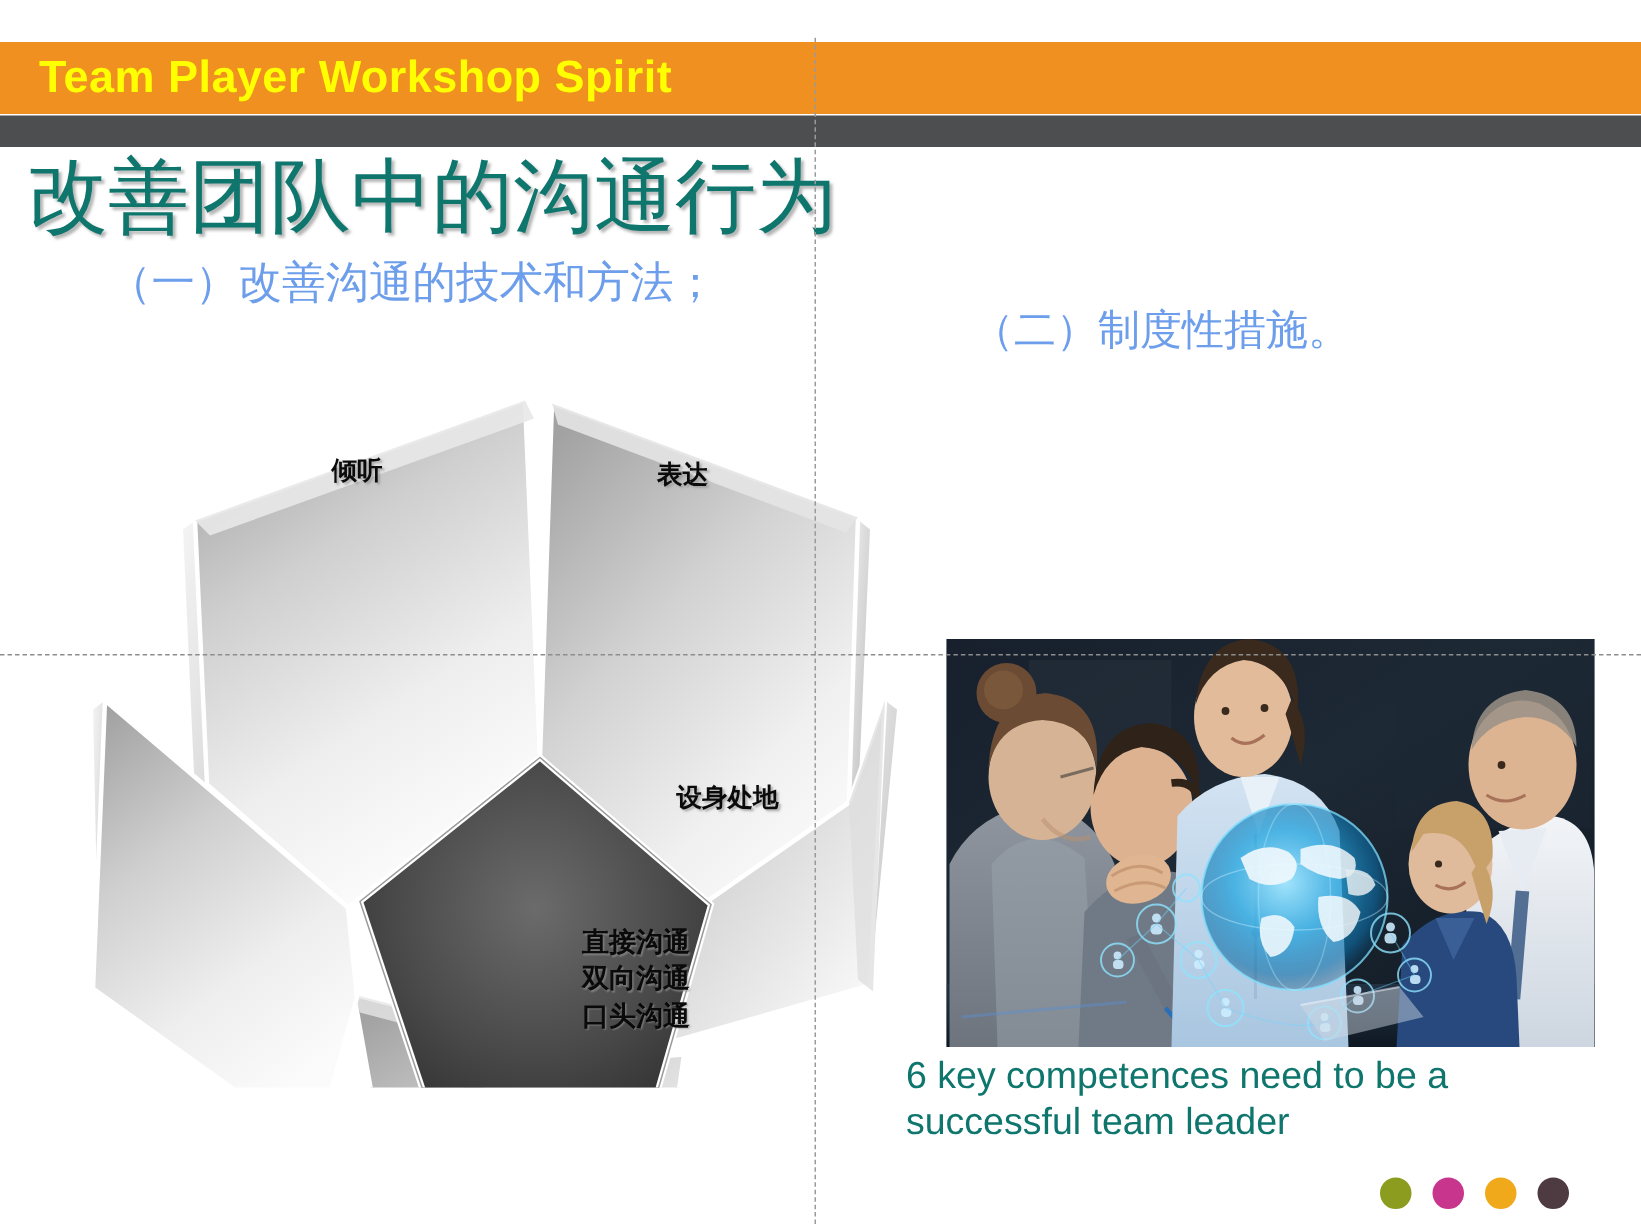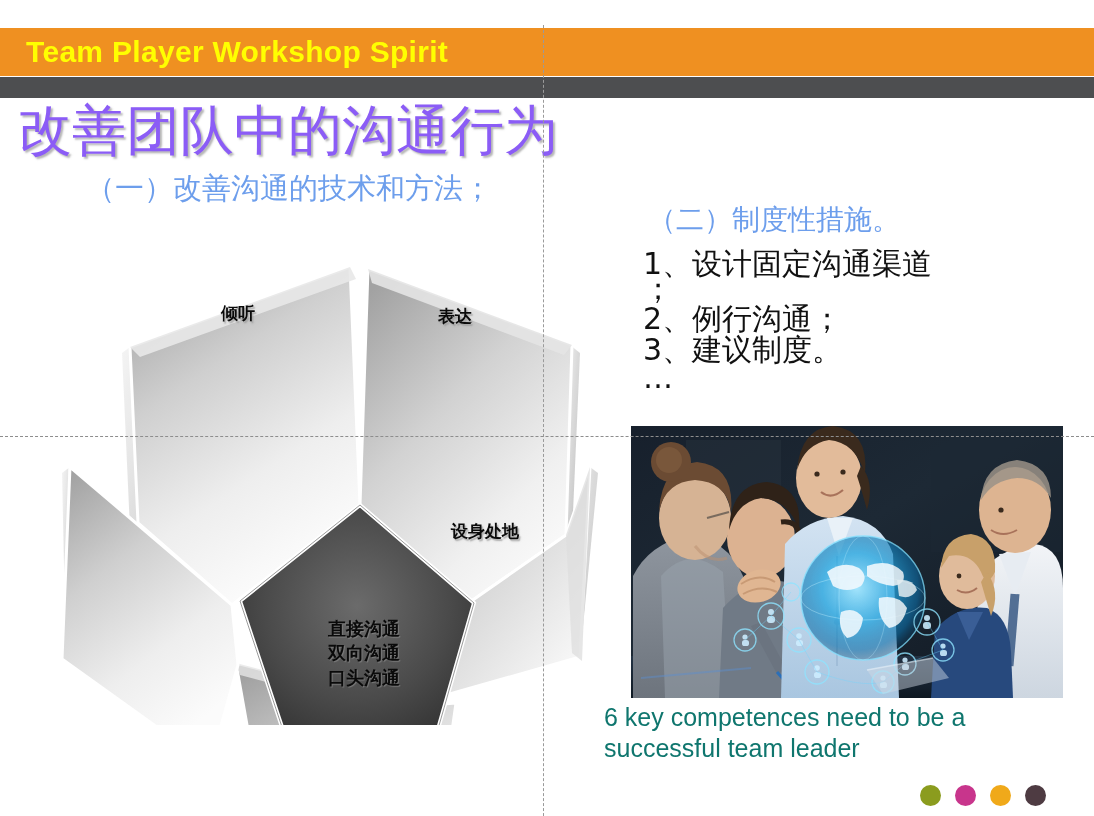--- a/index.html
+++ b/index.html
@@ -29,26 +29,26 @@
   }
 
   
   .bot-gray{position:absolute;left:0;top:793px;width:266px;height:23px;background:#4d4e50;z-index:10;}
   .bot-orange{position:absolute;left:266px;top:793px;width:828px;height:23px;background:#ef9021;z-index:10;}
 
   
   .main-title{
     position:absolute;left:18px;top:79px;
     font-family:"DejaVu Serif","Liberation Serif",serif;
-    font-size:54px;color:#8b5cf6;line-height:1.0;white-space:nowrap;
+    font-size:54px;color:#0f766e;line-height:1.0;white-space:nowrap;
     text-shadow:2px 2px 2px rgba(120,120,120,.55);
     z-index:20;
   }
   .sub-title-1{
-    position:absolute;left:86px;top:144px;
+    position:absolute;left:72px;top:144px;
     font-family:Liberation Serif, serif;
     font-size:29px;color:#6d9eec;white-space:nowrap;font-weight:normal;
     z-index:20;
   }
   .sub-title-2{
     position:absolute;left:648px;top:176px;
     font-family:"DejaVu Sans","Liberation Sans",sans-serif;
     font-size:28px;color:#6d9eec;white-space:nowrap;
     z-index:20;
   }
@@ -109,27 +109,20 @@
 <div class="slide">
 
   <div class="top-orange" style="background: rgb(239, 144, 33);"></div>
   <div class="top-gray" style="background: rgb(77, 78, 80);"></div>
   <div class="banner-title" style="color: rgb(255, 255, 0);">Team Player Workshop Spirit</div>
 
   <div class="main-title">改善团队中的沟通行为</div>
   <div class="sub-title-1" style="color: rgb(109, 158, 236);">（一）改善沟通的技术和方法；</div>
   <div class="sub-title-2" style="color: rgb(109, 158, 236);">（二）制度性措施。</div>
 
-  <div class="right-list">
-    <div class="li">1、设计固定沟通渠道</div>
-    <div class="li tight">；</div>
-    <div class="li">2、例行沟通；</div>
-    <div class="li">3、建议制度。</div>
-    <div class="li dots">…</div>
-  </div>
 
   <div class="diagram">
     <svg width="580" height="520" viewBox="0 0 580 520" xmlns="http://www.w3.org/2000/svg">
       <defs>
         <linearGradient id="gLight" x1="0" y1="0" x2="0.45" y2="1">
           <stop offset="0%" stop-color="#9d9d9d"></stop>
           <stop offset="38%" stop-color="#cfcfcf"></stop>
           <stop offset="72%" stop-color="#eeeeee"></stop>
           <stop offset="100%" stop-color="#fbfbfb"></stop>
         </linearGradient>
@@ -198,21 +191,21 @@
         <polygon points="300,300 180,396 228,540 374,538 414,398" fill="none" stroke="#1f1f1f" stroke-width="1" opacity="0.45"></polygon>
       </g>
     </svg>
 
     <div class="pent-label" style="left:118px;top:97px;width:120px;">倾听</div>
 
     <div class="pent-label" style="left:335px;top:100px;width:120px;">表达</div>
 
     <div class="pent-label" style="left:360px;top:315px;width:130px;">设身处地</div>
 
-    <div class="pent-label serif" style="left:224px;top:412px;width:160px;text-align:center;">
+    <div class="pent-label serif" style="left:240px;top:412px;width:160px;text-align:right;">
       <div>直接沟通</div>
       <div>双向沟通</div>
       <div>口头沟通</div>
     </div>
 
 
   </div>
 
   <div class="photo-wrap">
     <svg class="photo" viewBox="0 0 432 272" xmlns="http://www.w3.org/2000/svg" preserveAspectRatio="none">

